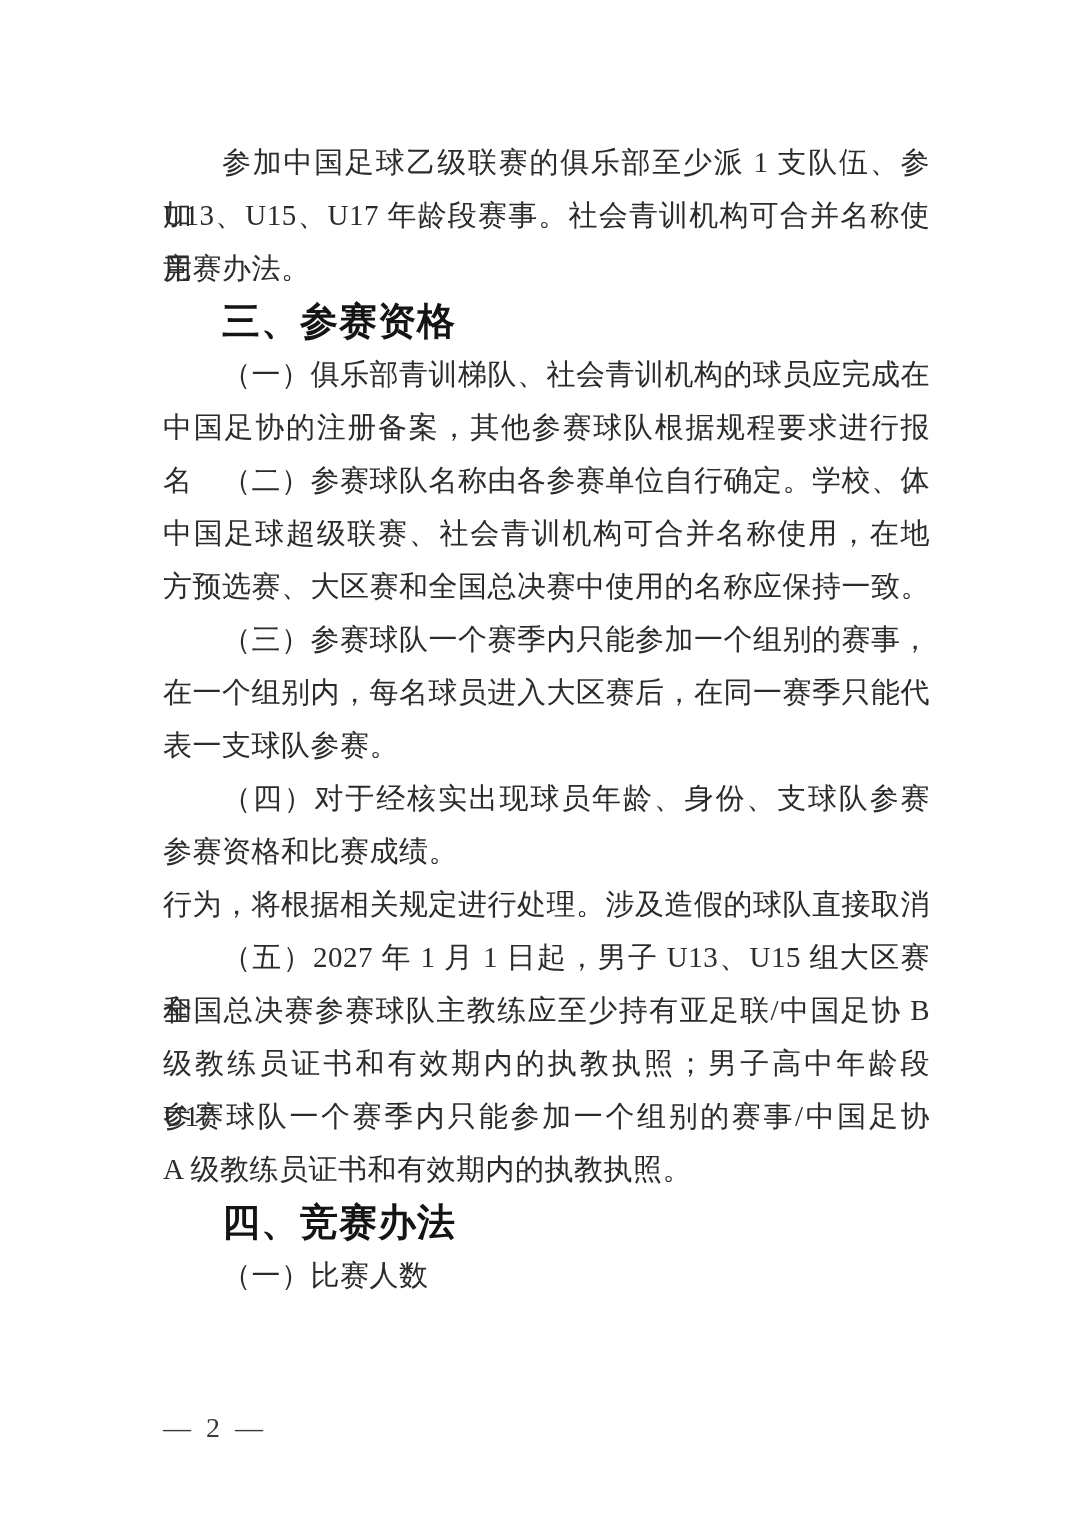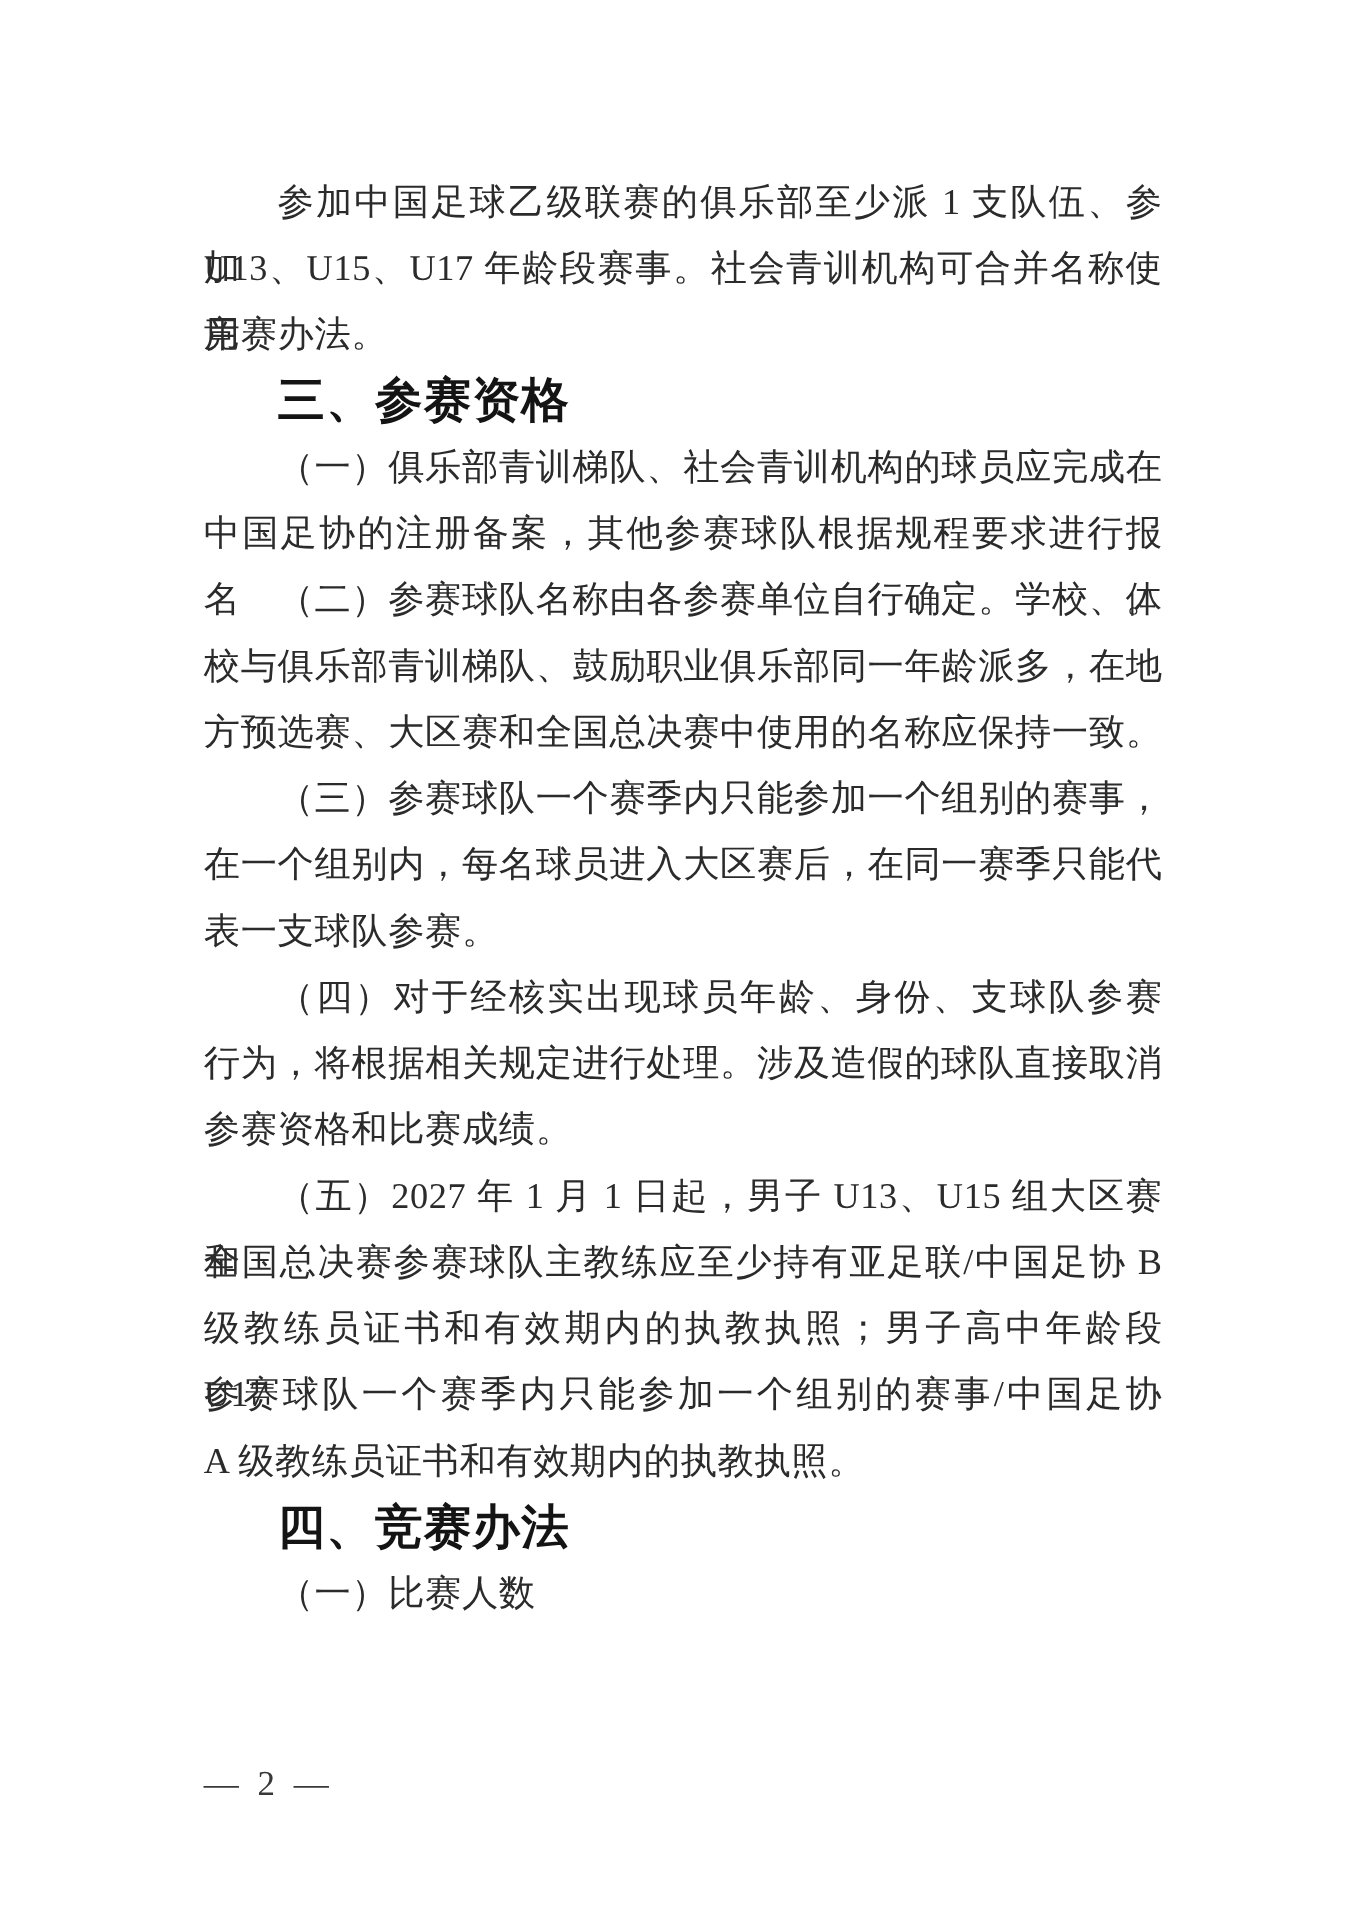--- a/index.html
+++ b/index.html
@@ -71,30 +71,30 @@
     <div class="ln ind fill">参加中国足球乙级联赛的俱乐部至少派 1 支队伍、参加</div>
     <div class="ln fill">U13、U15、U17 年龄段赛事。社会青训机构可合并名称使用</div>
     <div class="ln">竞赛办法。</div>
 
     <div class="ln ind hd">三、参赛资格</div>
 
     <div class="ln ind fill">（一）俱乐部青训梯队、社会青训机构的球员应完成在</div>
     <div class="ln fill">中国足协的注册备案，其他参赛球队根据规程要求进行报名。</div>
 
     <div class="ln ind fill">（二）参赛球队名称由各参赛单位自行确定。学校、体</div>
-    <div class="ln fill">校与俱乐部青训梯队、鼓励职业俱乐部同一年龄派多，在地</div>
+    <div class="ln fill">中国足球超级联赛、社会青训机构可合并名称使用，在地</div>
     <div class="ln fill">方预选赛、大区赛和全国总决赛中使用的名称应保持一致。</div>
 
     <div class="ln ind fill">（三）参赛球队一个赛季内只能参加一个组别的赛事，</div>
     <div class="ln fill">在一个组别内，每名球员进入大区赛后，在同一赛季只能代</div>
     <div class="ln">表一支球队参赛。</div>
 
     <div class="ln ind fill">（四）对于经核实出现球员年龄、身份、支球队参赛</div>
+    <div class="ln">参赛资格和比赛成绩。</div>
     <div class="ln fill">行为，将根据相关规定进行处理。涉及造假的球队直接取消</div>
-    <div class="ln">参赛资格和比赛成绩。</div>
 
     <div class="ln ind fill">（五）2027 年 1 月 1 日起，男子 U13、U15 组大区赛和</div>
     <div class="ln fill">全国总决赛参赛球队主教练应至少持有亚足联/中国足协 B</div>
     <div class="ln fill">级教练员证书和有效期内的执教执照；男子高中年龄段 U17</div>
     <div class="ln fill">参赛球队一个赛季内只能参加一个组别的赛事/中国足协</div>
     <div class="ln">A 级教练员证书和有效期内的执教执照。</div>
 
     <div class="ln ind hd">四、竞赛办法</div>
 
     <div class="ln ind">（一）比赛人数</div>

